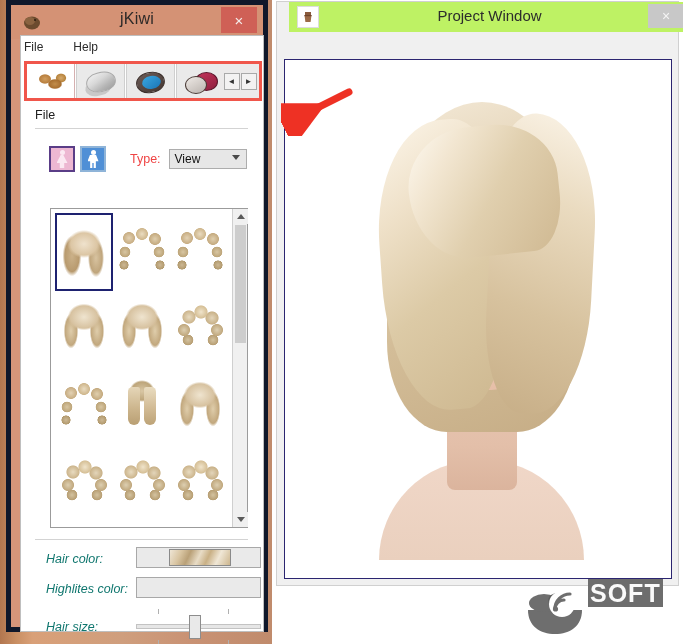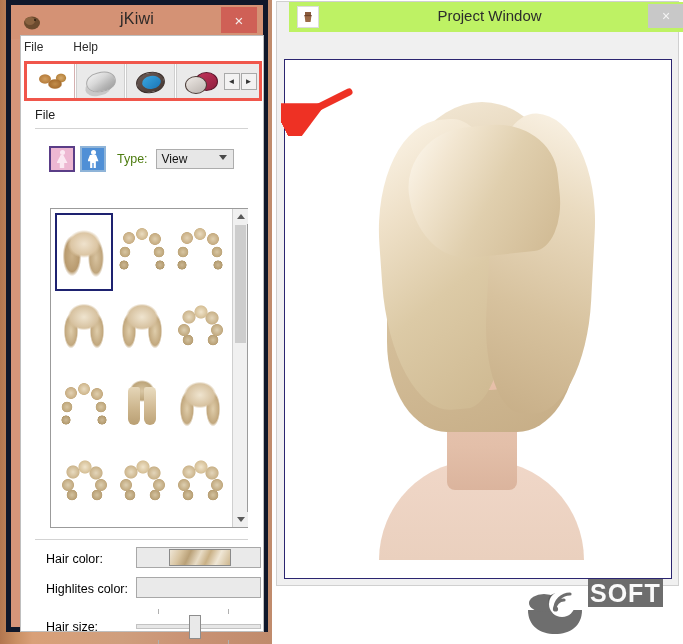--- a/index.html
+++ b/index.html
@@ -141,21 +141,21 @@
   .gbtn.female { background:#edb7d2; border:2px solid #5a3d87; }
   .gbtn.male { background:#4f8fd6; border:2px solid #8fb4d8; }
   .person-glyph { width:11px; height:18px; position:relative; }
   .person-glyph .head { position:absolute; left:3px; top:0; width:5px; height:5px; border-radius:50%; }
   .person-glyph .body { position:absolute; left:0px; top:5px; width:11px; height:13px; }
   .female .head { background:#fbe8f2; }
   .female .body { background:#fbe8f2; clip-path: polygon(38% 0, 62% 0, 100% 62%, 70% 62%, 70% 100%, 30% 100%, 30% 62%, 0 62%); }
   .male .head { background:#ffffff; }
   .male .body { background:#ffffff; clip-path: polygon(22% 0, 78% 0, 100% 48%, 76% 48%, 76% 100%, 56% 100%, 56% 62%, 44% 62%, 44% 100%, 24% 100%, 24% 48%, 0 48%); }
 
-  .type-label { margin-left:6px; font-size:12.5px; color:#4d7c0f; }
+  .type-label { margin-left:19px; font-size:12.5px; color:#ef4444; }
   .type-select {
     margin-left:8px; width:78px; height:20px; background:#e7e7e7;
     border:1px solid #adadad; font-size:12px; color:#111;
     display:flex; align-items:center; padding-left:5px; position:relative; cursor:pointer;
   }
   .type-select .chev {
     position:absolute; right:6px; top:5px; width:0; height:0;
     border-left:4px solid transparent; border-right:4px solid transparent; border-top:5px solid #4a4a4a;
   }
 
@@ -230,21 +230,21 @@
   .sb-btn .ar { width:0; height:0; border-left:4px solid transparent; border-right:4px solid transparent; }
   .sb-up .ar { border-bottom:5px solid #5a5a5a; }
   .sb-down { position:absolute; bottom:0; }
   .sb-down .ar { border-top:5px solid #5a5a5a; }
   .sb-thumb {
     position:absolute; left:2px; top:16px; width:11px; height:118px;
     background:#cdcdcd; cursor:pointer;
   }
 
   
-  .row-label { position:absolute; font-size:12.5px; color:#000000; }
+  .row-label { position:absolute; font-size:12.5px; color:#0f766e;font-style:italic; }
   .lbl-hc { left:25px; top:516px; }
   .lbl-hl { left:25px; top:546px;text-align:center; }
   .lbl-hs { left:25px; top:584px; }
 
   .color-field {
     position:absolute; background:#eaeaea; border:1px solid #a8a8a8;
   }
   .cf-hc { left:115px; top:511px; width:125px; height:21px; }
   .cf-hl { left:115px; top:541px; width:125px; height:21px; }
   .swatch {

